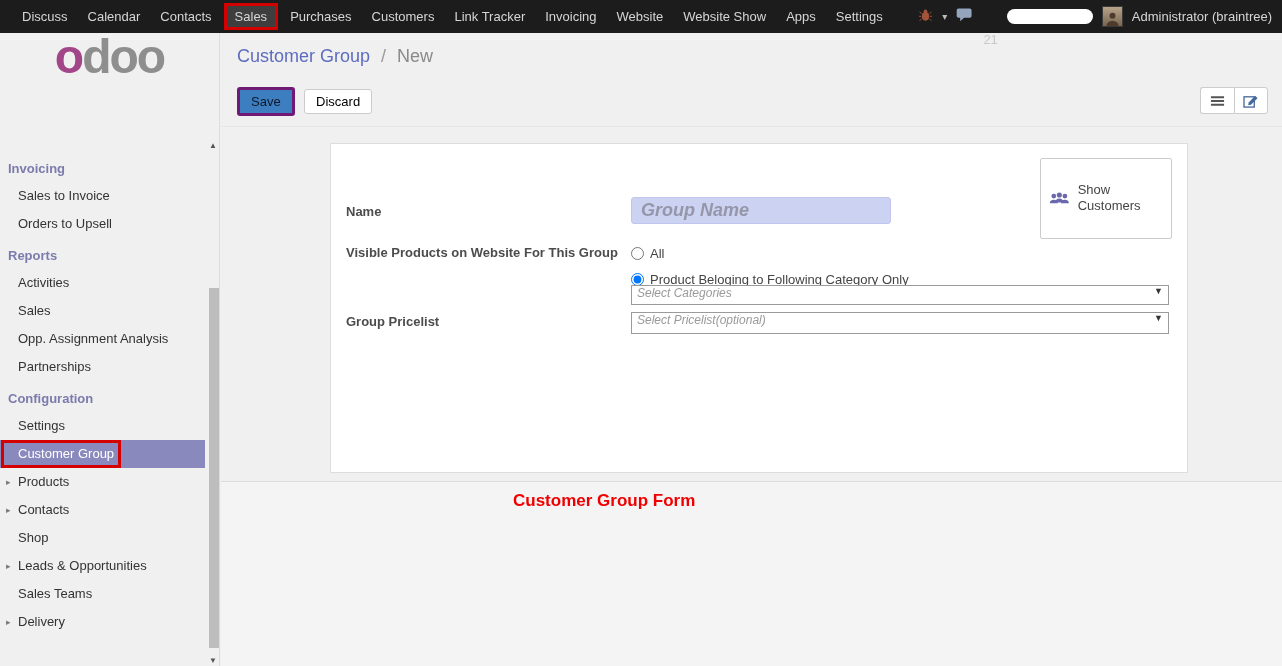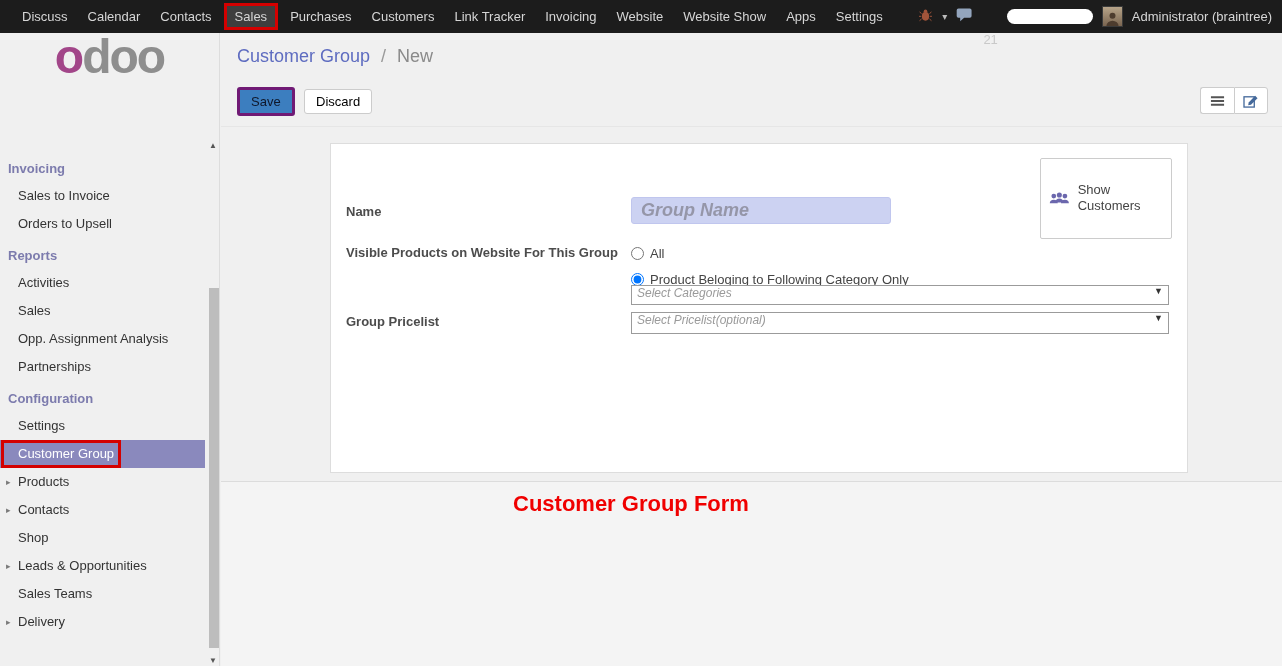--- a/index.html
+++ b/index.html
@@ -77,21 +77,21 @@
                  border:1px solid #9b9b9b; display:flex; align-items:flex-start;
                  justify-content:space-between; padding:0 5px; font-size:12px;
                  color:#9a9a9a; font-style:italic; cursor:pointer; }
   .fake-select .sel-arrow { color:#333; font-style:normal; font-size:9px; }
   .select-categories { top:141px; height:20px; }
   .select-pricelist  { top:168px; height:22px; }
 
   .lower-area { position:absolute; left:0; top:448px; width:100%; height:185px;
                 background:#f4f4f4; border-top:1px solid #dcdcdc; }
   .annotation-text { position:absolute; left:292px; top:9px; color:#f00000;
-                     font-weight:bold; font-size:22px; }
+                     font-weight:bold; font-size:17px; }
 </style>
 </head>
 <body>
 
 <div id="app">
 
   <header class="topbar">
     <nav class="menus">
       <span class="menu-item">Discuss</span>
       <span class="menu-item">Calendar</span>

